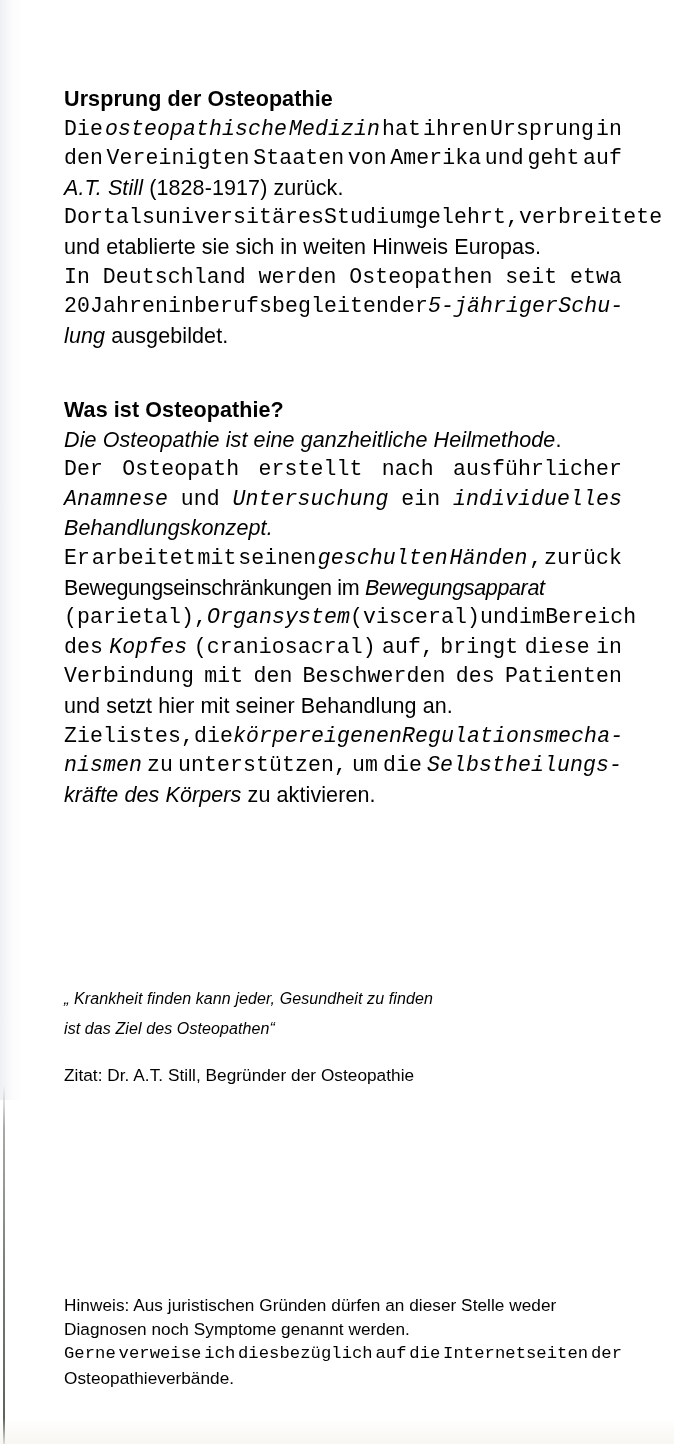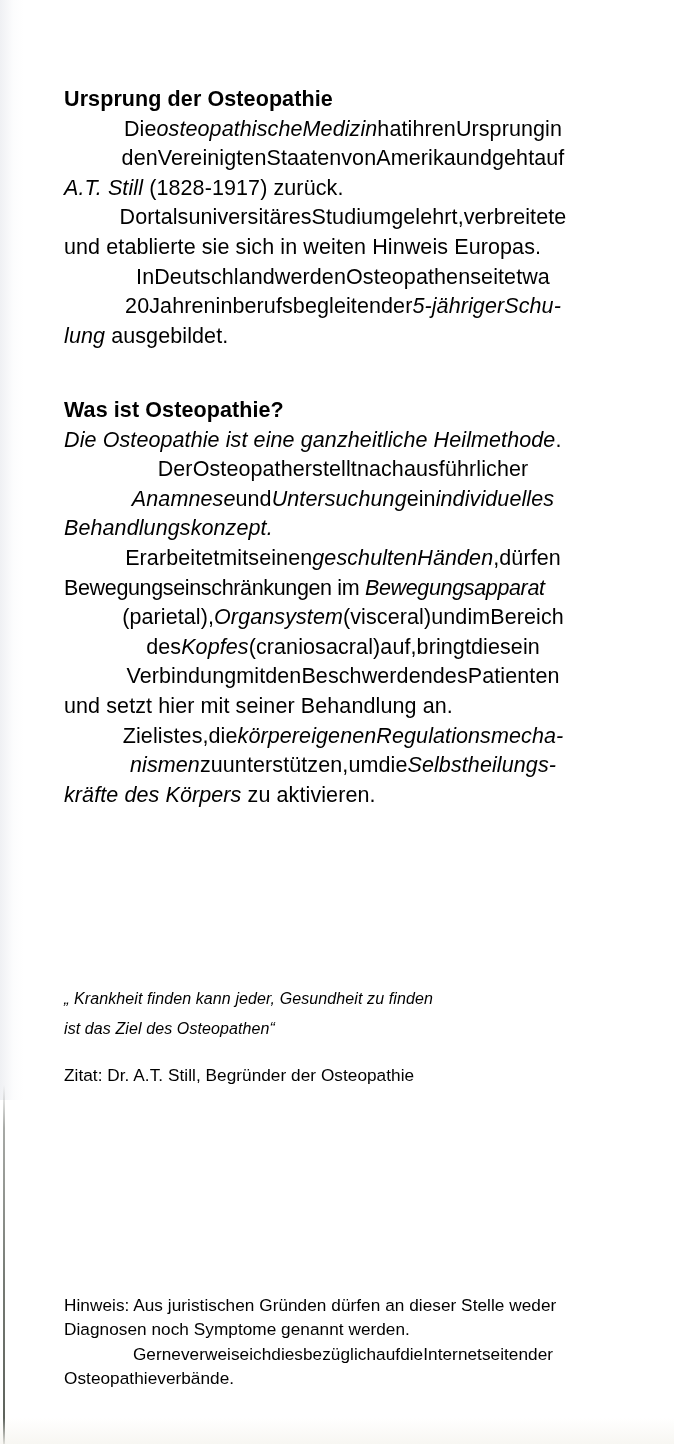--- a/index.html
+++ b/index.html
@@ -64,22 +64,23 @@
   .line {
     display: block;
     white-space: nowrap;
     font-size: 21.5px;
     line-height: 29.6px;
     letter-spacing: 0.1px;
   }
   
   .line.just {
     display: flex;
-    justify-content: center;
+    justify-content: space-between;
     width: 558px;
+    font-family: Liberation Mono, monospace;
   }
   .line.just > span { white-space: pre; }
   .line.tight { letter-spacing: -0.35px; }
 
   .heading {
     font-size: 21.5px;
     line-height: 29.6px;
     font-weight: bold;
     letter-spacing: 0.1px;
     white-space: nowrap;
@@ -195,21 +196,21 @@
       </div>
     <div>
         <div class="line just">
           <span>Er</span>
           <span>arbeitet</span>
           <span>mit</span>
           <span>seinen</span>
           <span class="it">geschulten</span>
           <span class="it">Händen</span>
           <span>,</span>
-          <span>dürfen</span>
+          <span>zurück</span>
         </div>
         <div class="line tight"><span>Bewegungseinschränkungen im </span><span class="it">Bewegungsapparat</span></div>
         <div class="line just">
           <span>(parietal),</span>
           <span class="it">Organsystem</span>
           <span>(visceral)</span>
           <span>und</span>
           <span>im</span>
           <span>Bereich</span>
         </div>

